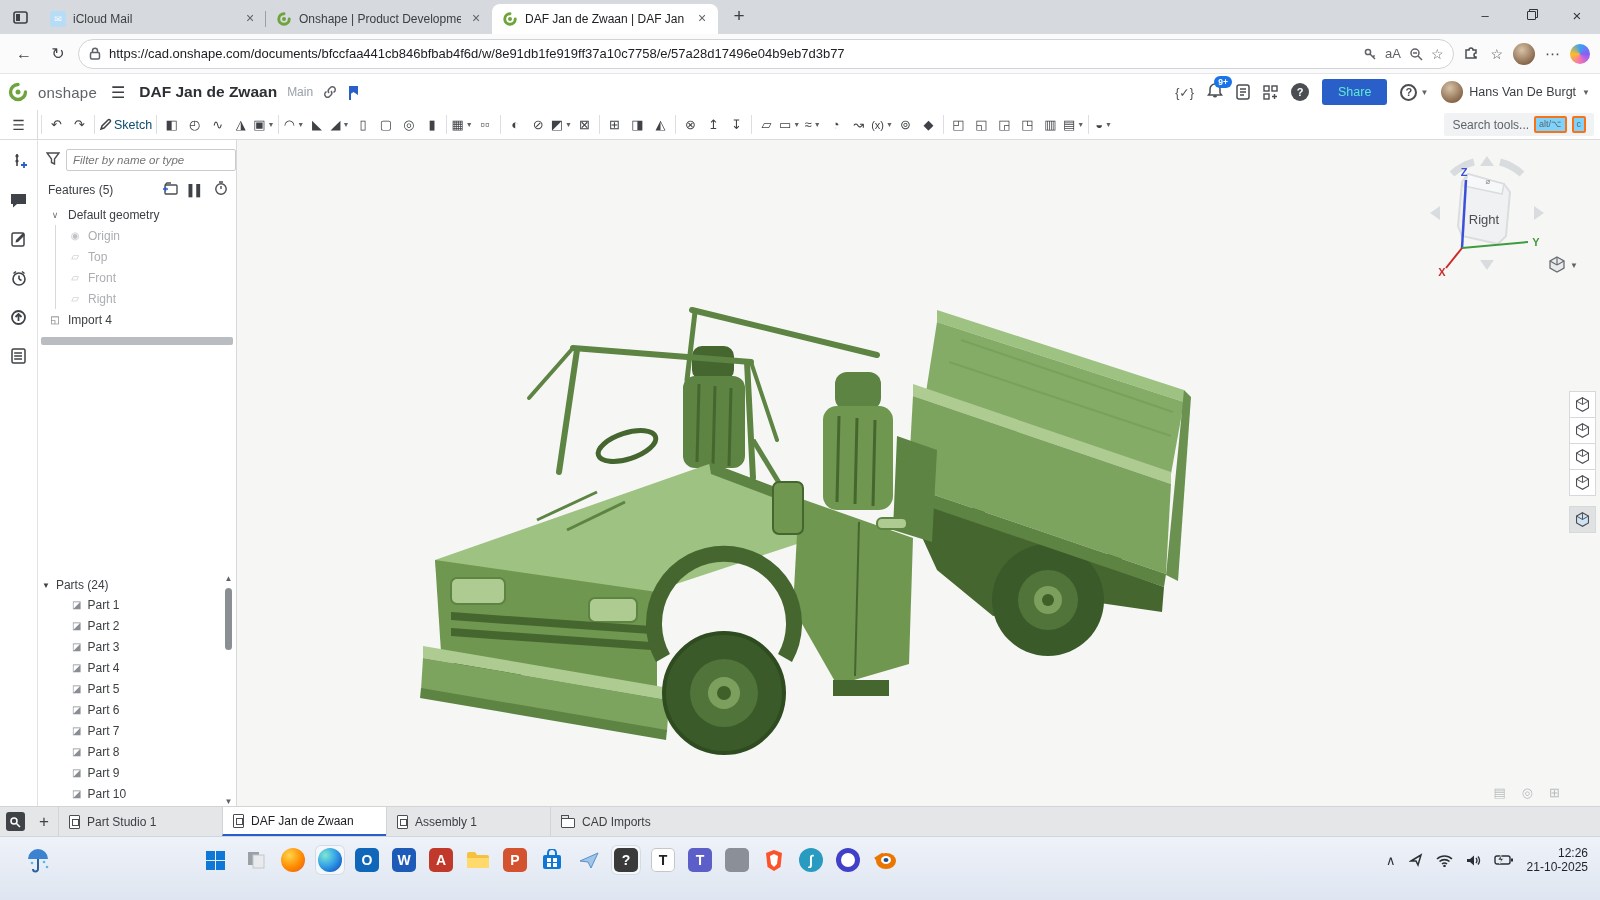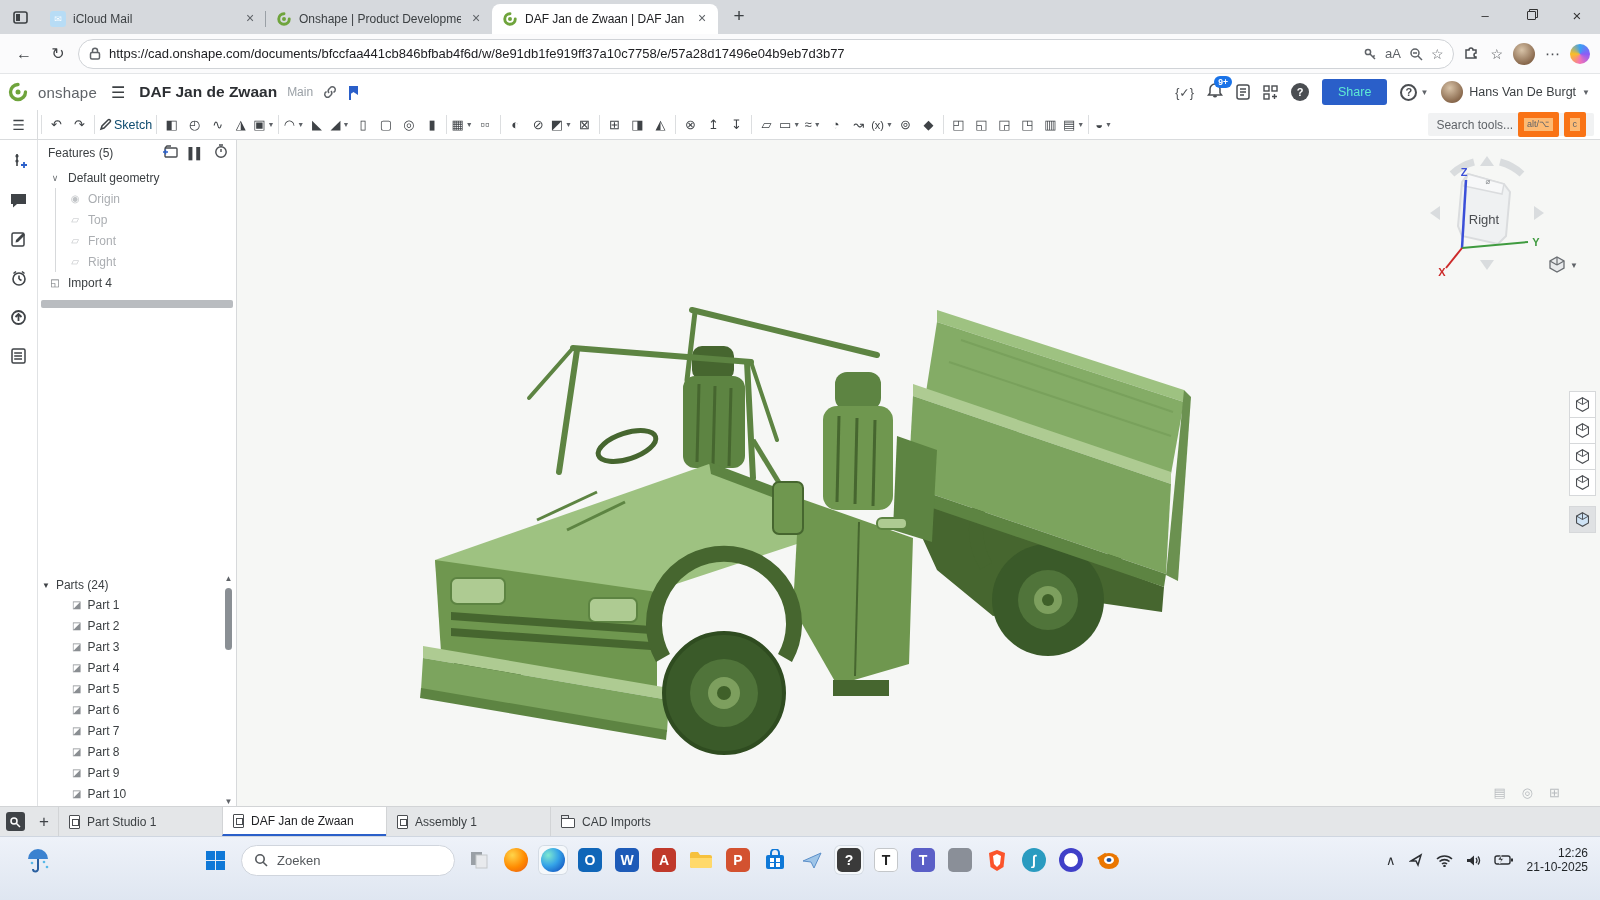--- a/index.html
+++ b/index.html
@@ -54,21 +54,21 @@
   
   .os-toolbar { height:30px; background:#fff; border-bottom:1px solid #d9dbdd; display:flex; align-items:stretch; padding-right:6px; overflow:hidden; }
   .tb-btn { min-width:23px; padding:0 1px; display:flex; align-items:center; justify-content:center; gap:2px; color:#3f4347; font-size:13px; }
   .tb-btn.panel { border-right:1px solid #d9dbdd; background:#fff; width:38px; font-size:14px; }
   .tb-btn .lbl { font-size:12.5px; color:#0c4a6e; }
   .tb-btn .cat { font-size:7px; color:#5f6368; }
   .tb-btn .var-g { font-size:11px; }
   .tb-sep { width:1px; background:#dcdee0; margin:5px 3px; }
   .tb-search { margin-left:auto; background:#f1f2f3; border-radius:2px; display:flex; align-items:center; gap:5px; padding:0 8px; margin-top:3px; margin-bottom:3px; }
   .tb-search .st-label { font-size:12px; color:#5f6368; }
-  .kbd { font-size:9px; color:#5f6368; border:6px solid #f97316; background:#fdba74; border-radius:2px; padding:0 3px; line-height:13px; }
+  .kbd { font-size:9px; color:#5f6368; border:2px solid #f97316; background:#7dd3fc; border-radius:2px; padding:0 3px; line-height:13px; }
 
   
   .main-row { height:666px; display:flex; position:relative; }
   .left-rail { width:38px; background:#fff; border-right:1px solid #e0e2e4; display:flex; flex-direction:column; align-items:center; padding-top:10px; gap:17px; }
   .rail-btn { width:22px; height:22px; display:flex; align-items:center; justify-content:center; }
 
   .feat-panel { width:199px; background:#fff; border-right:1px solid #d7d9db; display:flex; flex-direction:column; font-size:12px; color:#3c4043; }
   .filter-row { display:flex; align-items:center; gap:6px; padding:9px 8px 6px 8px; }
   .filter-input { flex:1; height:22px; border:1px solid #c9ccce; border-radius:2px; font-size:11.5px; font-style:italic; color:#9aa0a6; padding:0 6px; font-family:"Liberation Sans",sans-serif; }
   .feat-head { display:flex; align-items:center; padding:4px 8px 6px 10px; gap:10px; }
@@ -474,20 +474,28 @@
       <div class="rail-btn">
         <svg width="15" height="16">
           <rect x="1" y="1" width="13" height="14" rx="1.5" fill="none" stroke="#3f4347" stroke-width="1.5"></rect>
           <path d="M4 5 h7 M4 8 h7 M4 11 h7" stroke="#3f4347" stroke-width="1.3"></path>
           <path d="M3 5 h.8 M3 8 h.8 M3 11 h.8" stroke="#3f4347" stroke-width="1.6"></path>
         </svg>
       </div>
     </div>
 
   <div class="feat-panel">
+    <div class="filter-row">
+      <span>
+        <svg width="14" height="13">
+            <path d="M1 1 h12 L8.5 7 v5 l-3-1.5 V7 Z" fill="none" stroke="#4a4d51" stroke-width="1.4"></path>
+          </svg>
+      </span>
+      <input class="filter-input" placeholder="Filter by name or type" style="">
+    </div>
     <div class="feat-head">
       <span class="fh-label">Features (5)</span>
       <span>
         <svg width="16" height="13">
             <rect x="3" y="3" width="12" height="9" rx="1" fill="none" stroke="#4a4d51" stroke-width="1.4"></rect>
             <path d="M3 3 l2-2 h4" fill="none" stroke="#4a4d51" stroke-width="1.4"></path>
             <path d="M1 7 h5 M3.5 4.5 v5" stroke="#2a5fc9" stroke-width="1.4"></path>
           </svg>
       </span>
       <span style="font-weight:bold;color:#3f4347;font-size:11px;">▌▌</span>
@@ -777,27 +785,20 @@
     </div>
     <div class="tb-center">
       <div class="start-btn">
         <div class="start-grid">
             <div></div>
             <div></div>
             <div></div>
             <div></div>
           </div>
       </div>
-      <div class="search-pill">
-        <svg width="14" height="14">
-            <circle cx="6" cy="6" r="4.2" fill="none" stroke="#54585c" stroke-width="1.6"></circle>
-            <path d="M9.2 9.2 L13 13" stroke="#54585c" stroke-width="1.6"></path>
-          </svg>
-        <span class="sp-txt">Zoeken</span>
-      </div>
       <div style="display:flex;align-items:center;gap:7px;">
           <div class="app-ic">
             <svg width="22" height="22">
               <rect x="3" y="3" width="11" height="13" fill="#9aa0a6"></rect>
               <rect x="8" y="6" width="11" height="13" fill="#e8eaed" stroke="#c4c7ca"></rect>
             </svg>
           </div>
           <div class="app-ic">
             <div class="ic26" style="border-radius: 50%; background: radial-gradient(circle at 35% 30%, rgb(255, 213, 74), rgb(255, 138, 0) 55%, rgb(229, 85, 26));"></div>
           </div>

